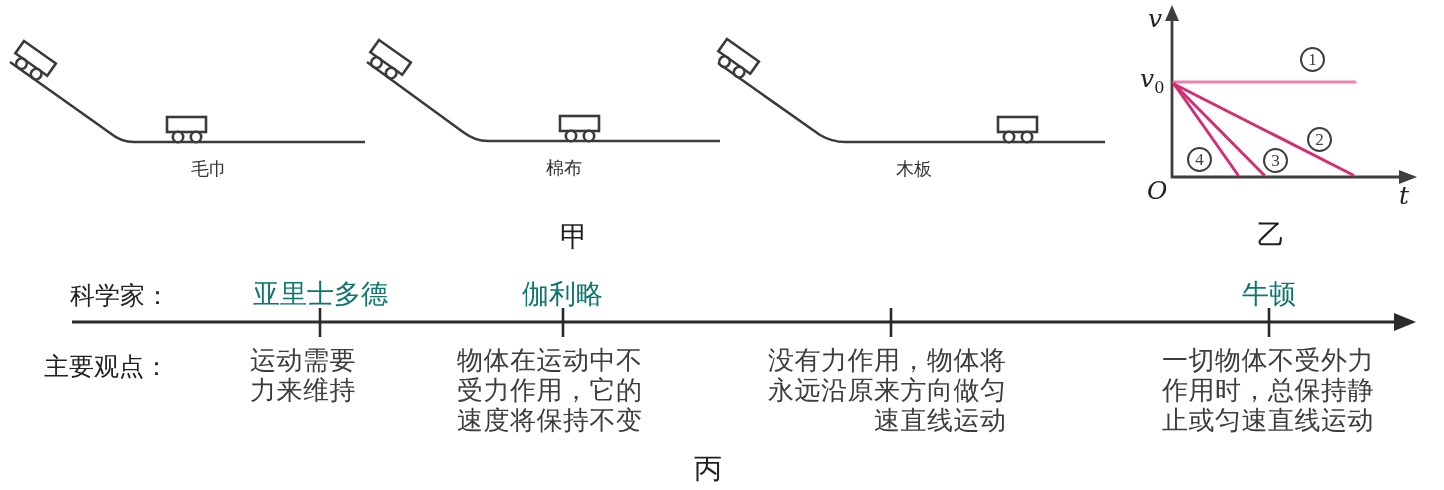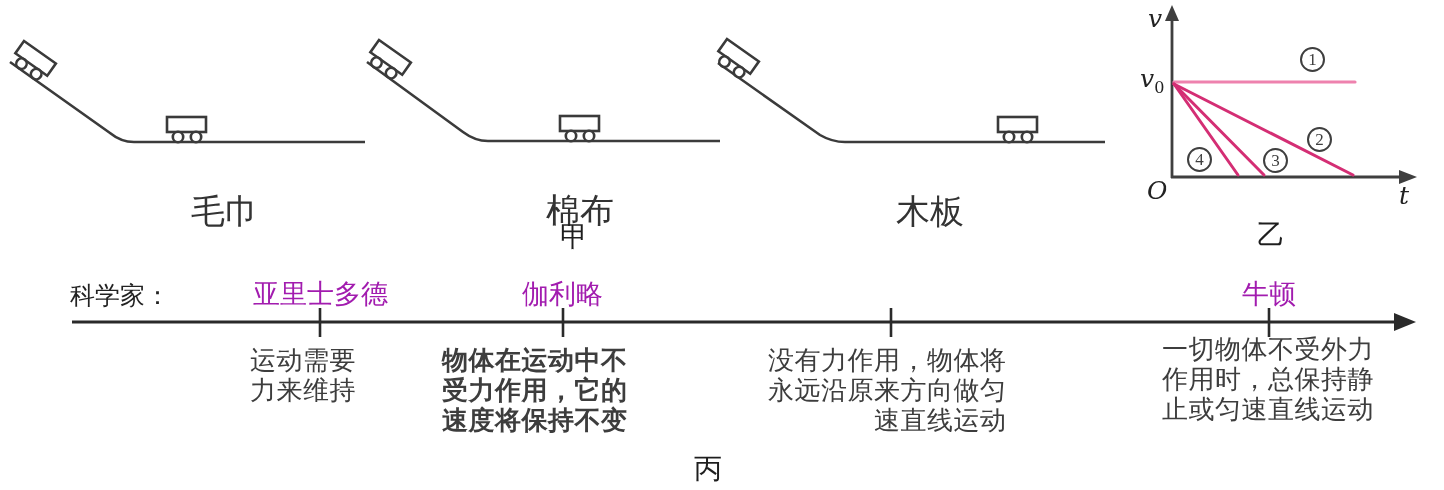--- a/index.html
+++ b/index.html
@@ -6,23 +6,23 @@
   .canvas{
     position:relative;
     width:1444px;height:490px;
     background:#ffffff;
     font-family:"Liberation Serif", serif;
     color:#2e2e2e;
     overflow:hidden;
   }
   .art{position:absolute;left:0;top:0;width:1444px;height:490px;}
   .lbl{position:absolute;white-space:nowrap;}
-  .cn{font-size:34px;color:#333;margin-top:32px;}
+  .cn{font-size:18px;color:#333;}
   .cn-sm{font-size:25px;color:#222;}
-  .name{font-size:27px;color:#a21caf;}
+  .name{font-size:27px;color:#0f766e;}
   .vp{
     position:absolute;font-size:26px;line-height:30px;color:#3d3d3d;
     white-space:pre-line;text-align:left;letter-spacing:0.5px;
   }
   .vp.center{text-align:left;}
   .group-lbl{font-size:28px;color:#1e1e1e;}
   .math{
     font-family:"DejaVu Serif", serif;font-style:italic;
     font-size:25px;color:#222;
   }
@@ -111,30 +111,31 @@
   <div class="lbl math" style="left:1399px;top:181px;">t</div>
   <div class="lbl math" style="left:1147px;top:176px;">O</div>
   <div class="lbl math" style="left:1140px;top:64px;"><span>v</span><sub>0</sub></div>
 
   <div class="circ-num" style="left:1300px;top:47px;">1</div>
   <div class="circ-num" style="left:1307px;top:127px;">2</div>
   <div class="circ-num" style="left:1263px;top:148px;">3</div>
   <div class="circ-num" style="left:1187px;top:147px;">4</div>
 
   <div class="lbl cn-sm" style="left:70px;top:279px;">科学家：</div>
+  <div class="lbl cn-sm" style="left:44px;top:350px;">主要观点：</div>
 
   <div class="lbl name" style="left:253px;top:276px;">亚里士多德</div>
   <div class="lbl name" style="left:522px;top:276px;">伽利略</div>
   <div class="lbl name" style="left:1242px;top:276px;">牛顿</div>
 
   <div class="vp center" style="left:250px;top:346px;width:140px;">运动需要
 力来维持</div>
-  <div class="vp" style="left:442px;top:346px;font-weight:bold;">物体在运动中不
+  <div class="vp" style="left:457px;top:346px;">物体在运动中不
 受力作用，它的
 速度将保持不变</div>
   <div class="vp" style="left:768px;top:346px;text-align:right;">没有力作用，物体将
 永远沿原来方向做匀
 速直线运动</div>
-  <div class="vp" style="left:1162px;top:335px;">一切物体不受外力
+  <div class="vp" style="left:1162px;top:346px;">一切物体不受外力
 作用时，总保持静
 止或匀速直线运动</div>
 
 </div>
 
 </body></html>

